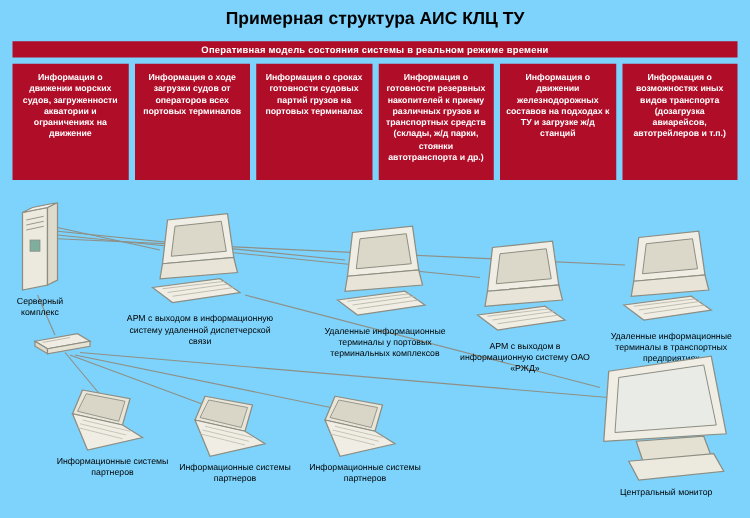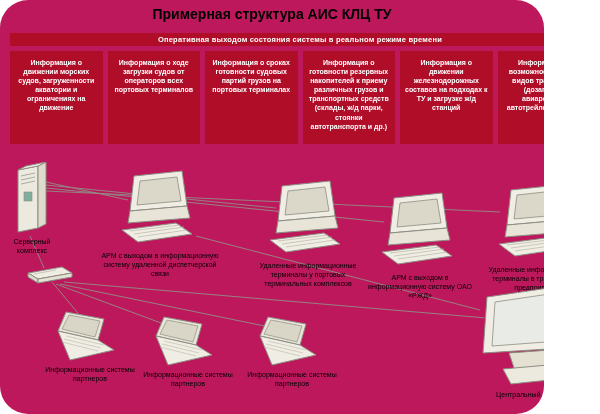--- a/index.html
+++ b/index.html
@@ -1,18 +1,18 @@
 <!DOCTYPE html>
 <html style="--red: #b00d28;"><head>
 <meta charset="utf-8">
 <style>
   * { margin:0; padding:0; box-sizing:border-box; }
   html,body { background:#ffffff; }
   body { font-family:"Liberation Sans", sans-serif; }
-  .canvas { position:relative; width:544px; height:414px; background:#be185d; overflow:hidden;border-radius:28px; }
+  .canvas { position:relative; width:600px; height:414px; background:#7dd3fc; overflow:hidden; }
 
   .title { position:absolute; top:6px; left:0; width:100%; text-align:center;
            font-size:14px; font-weight:bold; color:#000; }
 
   .banner { position:absolute; top:33px; left:10px; width:580px; height:13px;
             background:var(--red,#b00d28); color:#fff; font-size:7.5px; font-weight:bold;
             text-align:center; line-height:13px; letter-spacing:.2px; }
 
   .boxes { position:absolute; top:51px; left:10px; width:580px; height:93px;
            display:flex; gap:5px; }
@@ -26,21 +26,21 @@
   .node svg { display:block; }
   .node-label { font-size:7px; color:#000; text-align:center; line-height:1.25; margin-top:2px; }
 </style>
 </head>
 <body>
 
 <div class="canvas">
 
   <div class="title">Примерная структура АИС КЛЦ ТУ</div>
 
-  <div class="banner">Оперативная выходом состояния системы в реальном режиме времени</div>
+  <div class="banner">Оперативная модель состояния системы в реальном режиме времени</div>
 
   <div class="boxes">
     <div class="info-box">Информация о движении морских судов, загруженности акватории и ограничениях на движение</div>
     <div class="info-box">Информация о ходе загрузки судов от операторов всех портовых терминалов</div>
     <div class="info-box">Информация о сроках готовности судовых партий грузов на портовых терминалах</div>
     <div class="info-box">Информация о готовности резервных накопителей к приему различных грузов и транспортных средств (склады, ж/д парки, стоянки автотранспорта и др.)</div>
     <div class="info-box">Информация о движении железнодорожных составов на подходах к ТУ и загрузке ж/д станций</div>
     <div class="info-box">Информация о возможностях иных видов транспорта (дозагрузка авиарейсов, автотрейлеров и т.п.)</div>
   </div>
 

